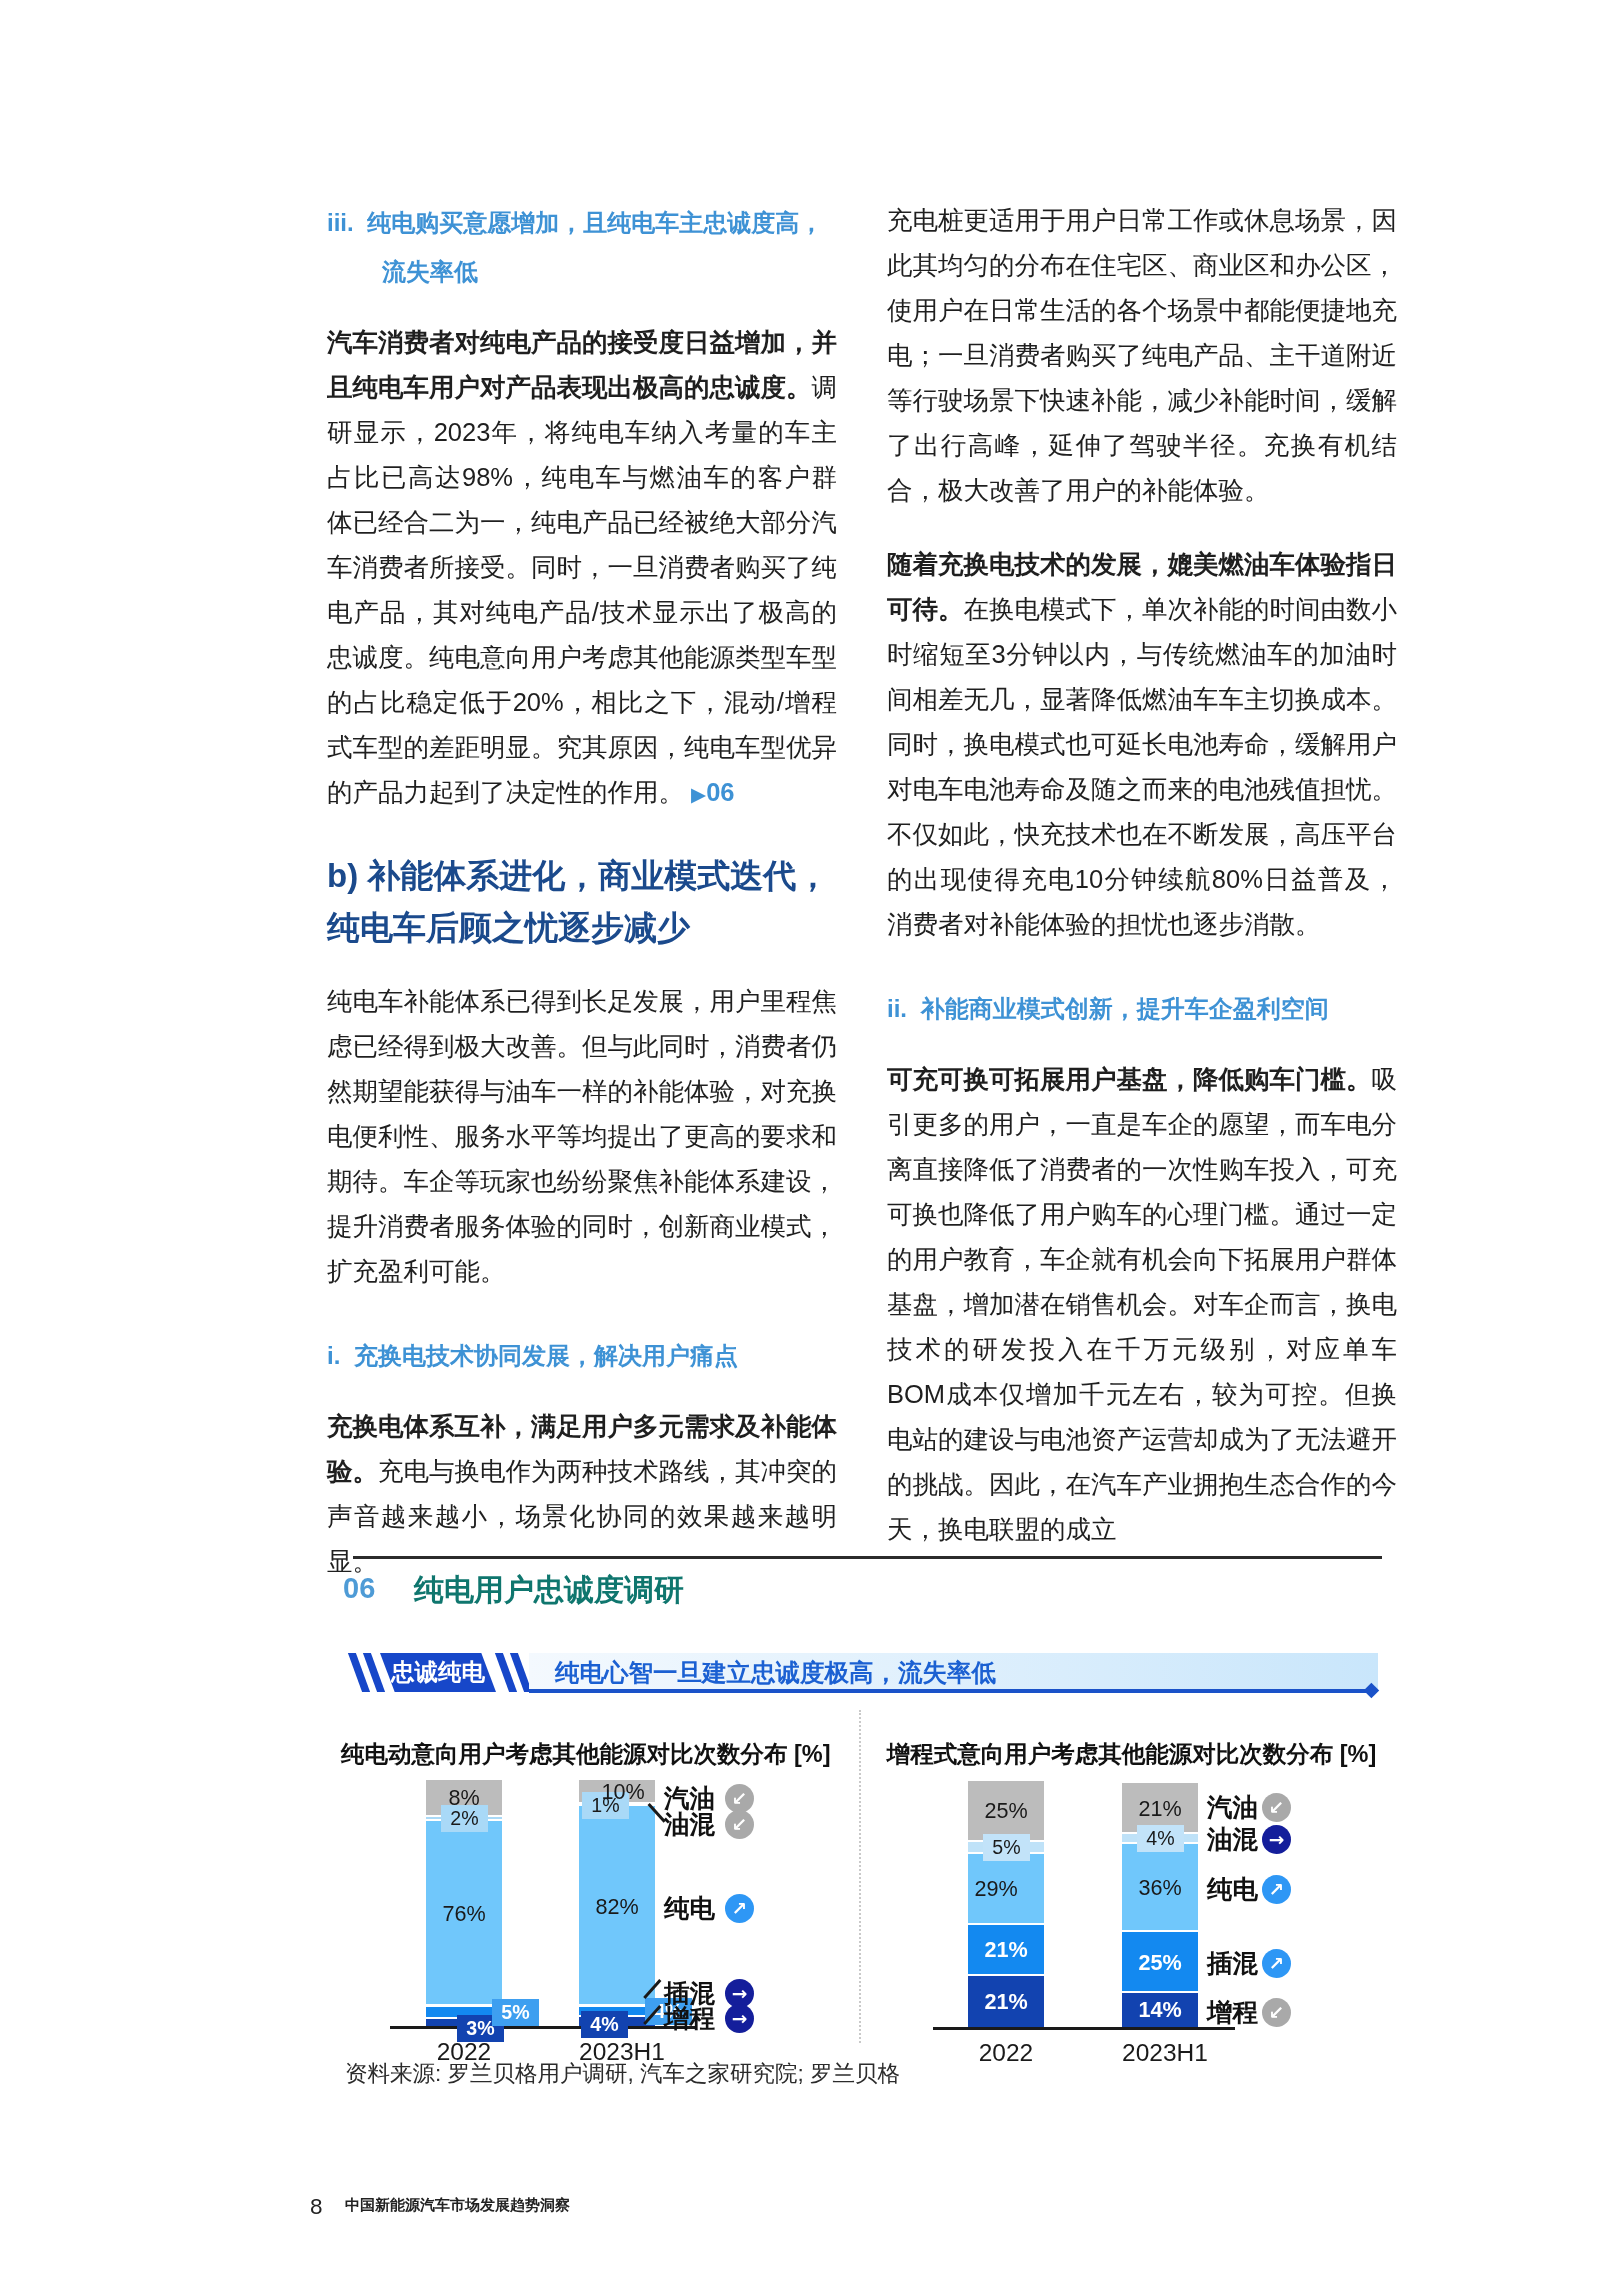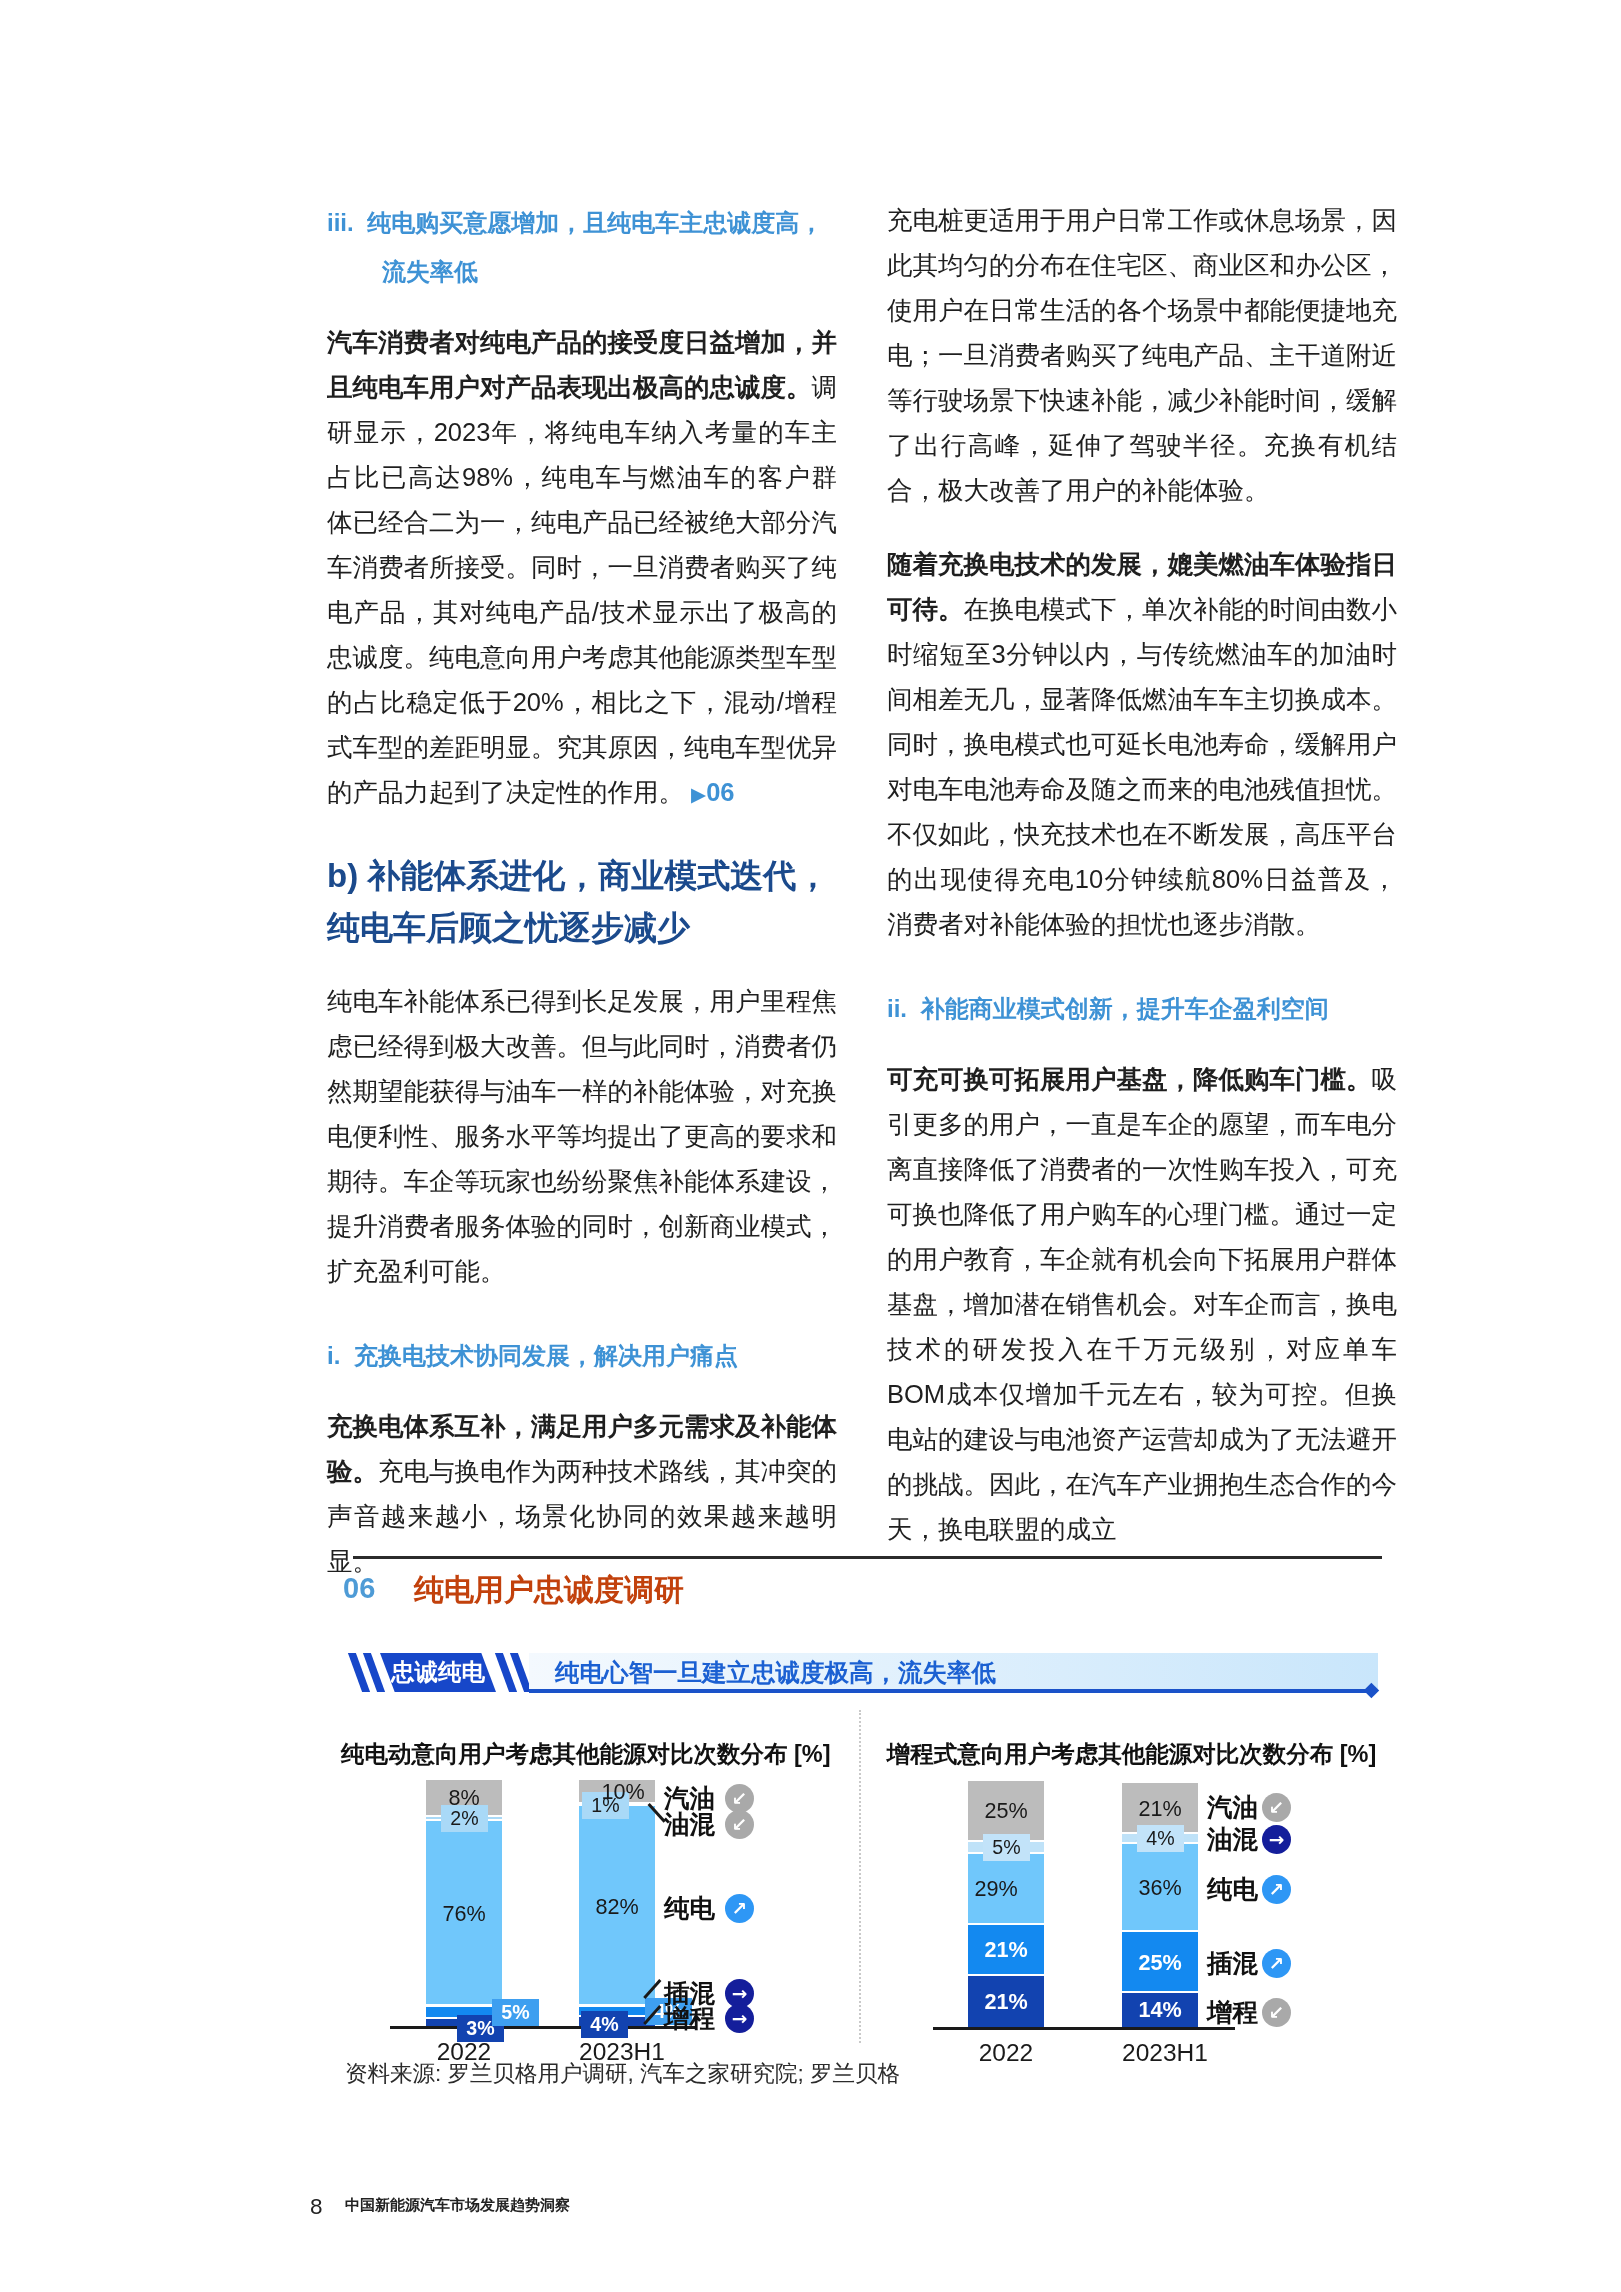--- a/index.html
+++ b/index.html
@@ -15,21 +15,21 @@
   .h-sub{color:#3E92D5;font-weight:bold;font-size:24px;line-height:49px;margin:0 0 23.5px 0;
          text-align:left;padding-left:55px;text-indent:-55px;}
   .h-sub .num{padding-right:13.7px;}
   .h-sub2{margin-top:37px;}
   .h-navy{color:#1B4A8C;font-weight:bold;font-size:33px;line-height:52px;margin:33px 0 25.5px 0;text-align:left;}
   .ref{color:#3E92D5;font-weight:bold;white-space:nowrap;}
   .ref .tri{font-size:19.6px;}
   
   .ex-rule{position:absolute;left:353px;top:1556px;width:1029px;height:2.9px;background:#2b2b2b;}
   .ex-num{position:absolute;left:343px;top:1572px;font-size:29px;font-weight:bold;color:#4E9BD6;}
-  .ex-title{position:absolute;left:414px;top:1570px;font-size:30px;font-weight:bold;color:#c2410c;}
+  .ex-title{position:absolute;left:414px;top:1570px;font-size:30px;font-weight:bold;color:#0f766e;}
   
   .stripe{position:absolute;top:1653px;width:7.8px;height:39px;background:#1747C9;transform:skewX(20deg);}
   .badge{position:absolute;left:380px;top:1653px;width:116px;height:39px;background:#1747C9;
          clip-path:polygon(0 0,calc(100% - 14.7px) 0,100% 100%,14.7px 100%);
          color:#fff;font-weight:bold;font-size:23.5px;line-height:39px;text-align:center;}
   .band{position:absolute;left:529px;top:1653px;width:849px;height:39px;
         background:linear-gradient(90deg,#F4F9FE 0%,#C9E6FB 100%);}
   .band-text{position:absolute;left:555px;top:1653px;height:39px;line-height:39px;
              font-size:24.5px;font-weight:bold;color:#1B60D2;}
   .band-line{position:absolute;left:529px;top:1689px;width:841px;height:3.9px;background:#1A52C9;}

